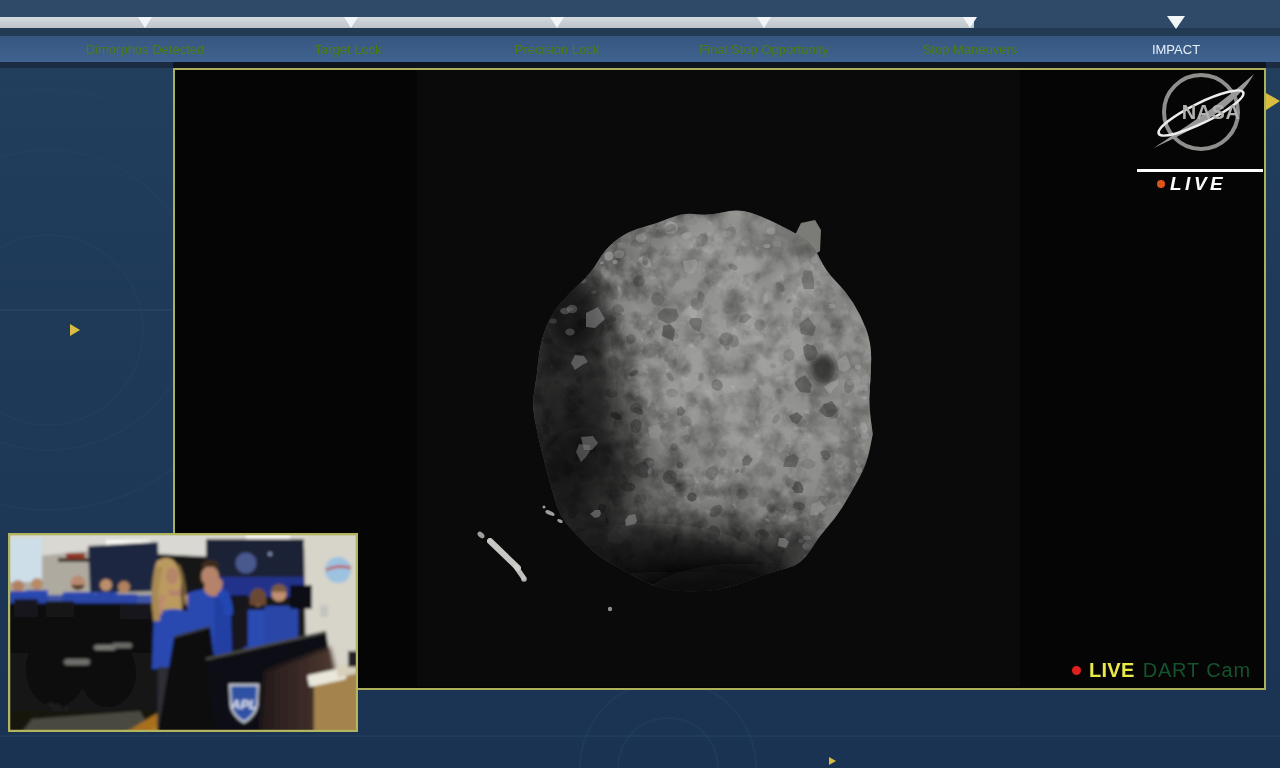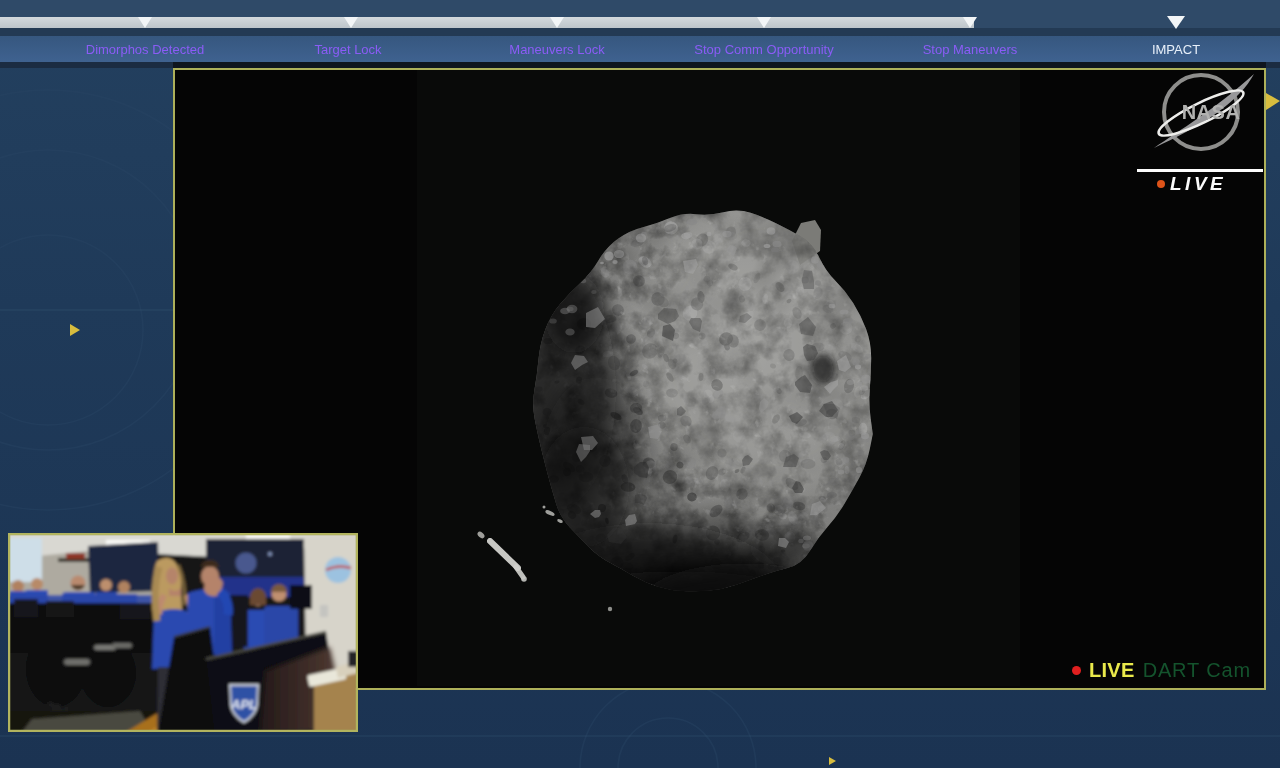--- a/index.html
+++ b/index.html
@@ -5,21 +5,21 @@
   html,body{margin:0;padding:0;}
   body{width:1280px;height:768px;overflow:hidden;background:linear-gradient(180deg,#23405f 0%,#1f3a59 40%,#1b3352 100%);font-family:"Liberation Sans",sans-serif;position:relative;}
   .abs{position:absolute;}
   
   #topdark{left:0;top:0;width:1280px;height:17px;background:#2f4a68;}
   #graybar{left:0;top:17px;width:974px;height:11px;background:linear-gradient(#d3d9dd,#bdc5cb);}
   #topdark2{left:974px;top:17px;width:306px;height:11px;background:#2f4a68;}
   #navgap{left:0;top:28px;width:1280px;height:8px;background:#233a54;}
   #blueband{left:0;top:36px;width:1280px;height:26px;background:linear-gradient(#36577f,#3f6290);}
   .tri{position:absolute;width:0;height:0;border-left:7px solid transparent;border-right:7px solid transparent;border-top:11px solid #f2f5f7;top:17px;}
-  .lbl{position:absolute;top:42px;transform:translateX(-50%) translateZ(0);color:#8b5cf6;font-size:13px;white-space:nowrap;}
+  .lbl{position:absolute;top:42px;transform:translateX(-50%) translateZ(0);color:#4d7c0f;font-size:13px;white-space:nowrap;}
   
   #frame{left:173px;top:68px;width:1089px;height:618px;background:#050505;border:2px solid #adb05a;}
   #vid{left:417px;top:70px;width:603px;height:616px;background:#090a09;}
 </style>
 </head>
 <body>
 
   <svg class="abs" style="left:0;top:0" width="1280" height="768">
     <g fill="none" stroke="#294564" stroke-width="1.5" opacity="0.42">
       <circle cx="48" cy="300" r="210"></circle>
@@ -566,22 +566,22 @@
   <div class="abs" style="left:0;top:62px;width:1280px;height:6px;background:#1b2c42;"></div>
   <div class="abs" style="left:173px;top:62px;width:1093px;height:6px;background:#0f151e;"></div>
   <div class="tri" style="left:138px;"></div>
   <div class="tri" style="left:344px;"></div>
   <div class="tri" style="left:550px;"></div>
   <div class="tri" style="left:757px;"></div>
   <div class="tri" style="left:963px;"></div>
   <div class="tri" style="left:1167px;border-left-width:9px;border-right-width:9px;border-top-width:13px;top:16px;"></div>
   <div class="lbl" style="left:145px;">Dimorphos Detected</div>
   <div class="lbl" style="left:348px;">Target Lock</div>
-  <div class="lbl" style="left:557px;">Maneuvers Lock</div>
-  <div class="lbl" style="left:764px;">Stop Comm Opportunity</div>
+  <div class="lbl" style="left:557px;">Precision Lock</div>
+  <div class="lbl" style="left:764px;">Final Stop Opportunity</div>
   <div class="lbl" style="left:970px;text-align:right;">Stop Maneuvers</div>
   <div class="lbl" style="left:1176px;font-weight:normal;color:#e8f0fa;">IMPACT</div>
 
   <svg class="abs" style="left:8px;top:533px" width="350" height="199" viewBox="0 0 350 199">
   <defs>
     <filter id="pb1" x="-20%" y="-20%" width="140%" height="140%">
         <feGaussianBlur stdDeviation="1.4"></feGaussianBlur>
       </filter>
     <filter id="pb2" x="-20%" y="-20%" width="140%" height="140%">
         <feGaussianBlur stdDeviation="2.2"></feGaussianBlur>

